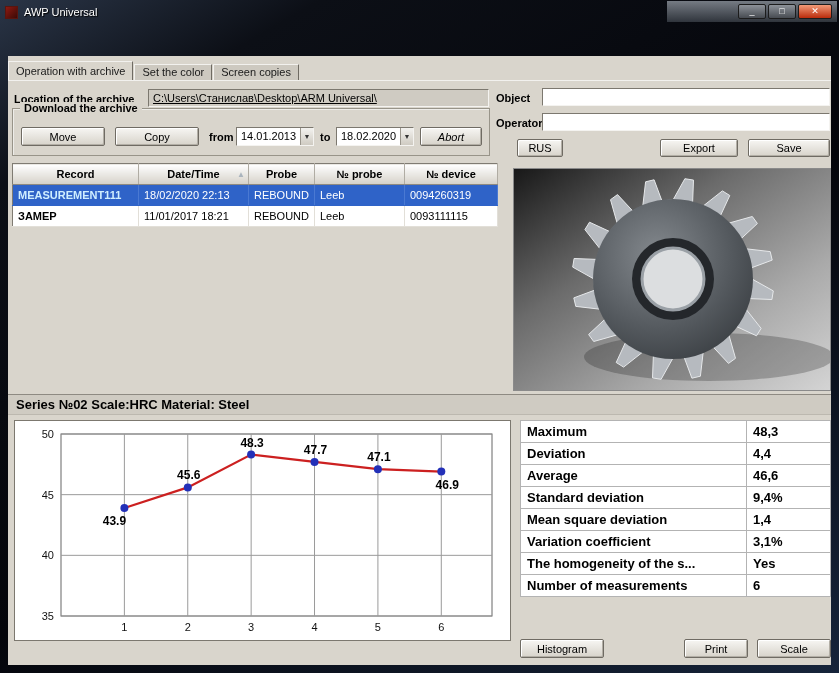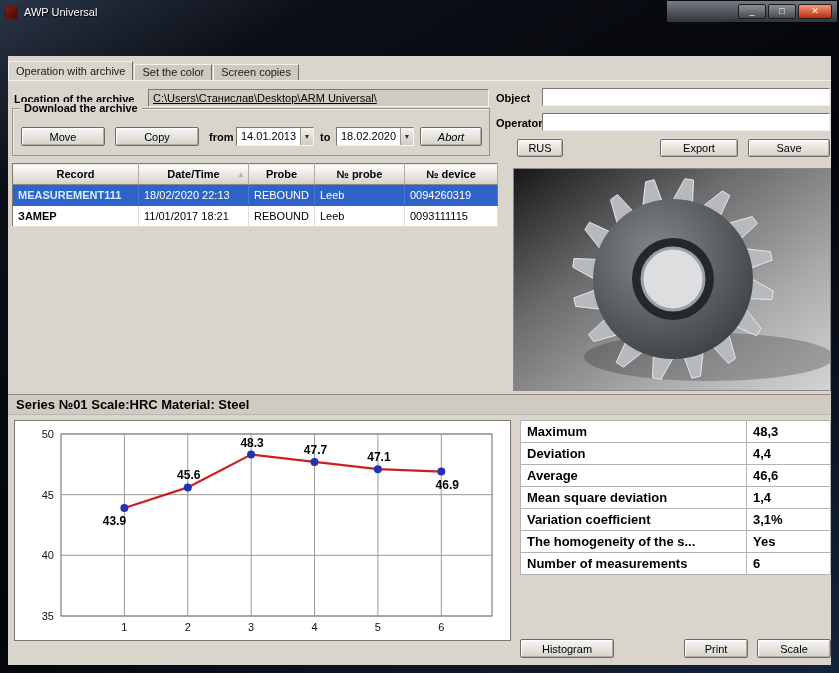--- a/index.html
+++ b/index.html
@@ -60,21 +60,21 @@
   .series-bar span{font-size:13px;font-weight:bold;padding-left:8px;color:#000;}
   
   .chart-panel{position:absolute;left:6px;top:364px;width:497px;height:221px;background:#fff;border:1px solid #7c786f;}
   .tick{font:11px "Liberation Sans",sans-serif;fill:#111;}
   .dlabel{font:bold 12px "Liberation Sans",sans-serif;fill:#000;}
   
   .stats{position:absolute;left:512px;top:364px;width:311px;border-collapse:collapse;background:#fff;border:1px solid #8a8a8a;}
   .stats td{border:1px solid #b3b3b3;font-size:13px;font-weight:bold;height:22px;padding:0 6px;color:#000;white-space:nowrap;overflow:hidden;}
   .stats td.val{width:84px;}
   
-  #btn-histogram{left:512px;top:583px;width:94px;height:19px;}
+  #btn-histogram{left:512px;top:583px;width:84px;height:19px;}
   #btn-print{left:676px;top:583px;width:64px;height:19px;}
   #btn-delete{left:749px;top:583px;width:74px;height:19px;}
   
   #loc-label{left:6px;top:37px;}
   #loc-field{left:140px;top:33px;width:341px;height:18px;}
   #dl-group{left:4px;top:52px;width:478px;height:48px;}
   #btn-move{left:13px;top:71px;width:84px;height:19px;}
   #btn-copy{left:107px;top:71px;width:84px;height:19px;}
   #lbl-from{left:201px;top:75px;}
   #combo-from{left:228px;top:71px;width:78px;height:19px;}
@@ -196,21 +196,21 @@
         <ellipse cx="195" cy="188" rx="125" ry="24" fill="rgba(20,20,20,0.25)"></ellipse>
         <path id="gear-path" fill="#b6babf" stroke="#e6e8ea" stroke-width="1" d="M 159.0 31.0 L 170.9 9.7 L 179.5 11.1 L 178.6 33.5 L 189.2 37.0 L 208.4 21.9 L 215.8 26.5 L 206.4 46.8 L 214.9 54.1 L 238.3 47.5 L 243.4 54.5 L 227.0 69.8 L 232.0 79.8 L 256.2 82.6 L 258.2 91.1 L 237.2 98.9 L 238.0 110.0 L 259.3 121.9 L 257.9 130.5 L 235.5 129.6 L 232.0 140.2 L 247.1 159.4 L 242.5 166.8 L 222.2 157.4 L 214.9 165.9 L 221.5 189.3 L 214.5 194.4 L 199.2 178.0 L 189.2 183.0 L 186.4 207.2 L 177.9 209.2 L 170.1 188.2 L 159.0 189.0 L 147.1 210.3 L 138.5 208.9 L 139.4 186.5 L 128.8 183.0 L 109.6 198.1 L 102.2 193.5 L 111.6 173.2 L 103.1 165.9 L 79.7 172.5 L 74.6 165.5 L 91.0 150.2 L 86.0 140.2 L 61.8 137.4 L 59.8 128.9 L 80.8 121.1 L 80.0 110.0 L 58.7 98.1 L 60.1 89.5 L 82.5 90.4 L 86.0 79.8 L 70.9 60.6 L 75.5 53.2 L 95.8 62.6 L 103.1 54.1 L 96.5 30.7 L 103.5 25.6 L 118.8 42.0 L 128.8 37.0 L 131.6 12.8 L 140.1 10.8 L 147.9 31.8 Z"></path>
         <circle cx="159" cy="110" r="80" fill="url(#bodyGrad)"></circle>
         <circle cx="159" cy="110" r="41" fill="#24272b"></circle>
         <circle cx="159" cy="110" r="31" fill="#dcdee0"></circle>
         <circle cx="159" cy="110" r="31" fill="none" stroke="#9aa0a6" stroke-width="3"></circle>
       </svg>
     </div>
 
     <div class="series-bar">
-      <span>Series №01 Scale:HRC Material: Steel</span>
+      <span>Series №02 Scale:HRC Material: Steel</span>
     </div>
 
     <div class="chart-panel" id="chart-panel"><svg width="495" height="219" viewBox="0 0 495 219">
           <rect x="46" y="13" width="431" height="182" fill="#fff" stroke="#666"></rect>
           <line x1="46" x2="477" y1="195" y2="195" stroke="#9a9a9a"></line>
           <text class="tick" x="39" y="199" text-anchor="end">35</text>
           <line x1="46" x2="477" y1="134.33333333333334" y2="134.33333333333334" stroke="#9a9a9a"></line>
           <text class="tick" x="39" y="138.33333333333334" text-anchor="end">40</text>
           <line x1="46" x2="477" y1="73.66666666666667" y2="73.66666666666667" stroke="#9a9a9a"></line>
           <text class="tick" x="39" y="77.66666666666667" text-anchor="end">45</text>
@@ -251,20 +251,24 @@
           </tr>
         <tr>
             <td>Deviation</td>
             <td class="val">4,4</td>
           </tr>
         <tr>
             <td>Average</td>
             <td class="val">46,6</td>
           </tr>
         <tr>
+            <td>Standard deviation</td>
+            <td class="val">9,4%</td>
+          </tr>
+        <tr>
             <td>Mean square deviation</td>
             <td class="val">1,4</td>
           </tr>
         <tr>
             <td>Variation coefficient</td>
             <td class="val">3,1%</td>
           </tr>
         <tr>
             <td>The homogeneity of the s...</td>
             <td class="val">Yes</td>

